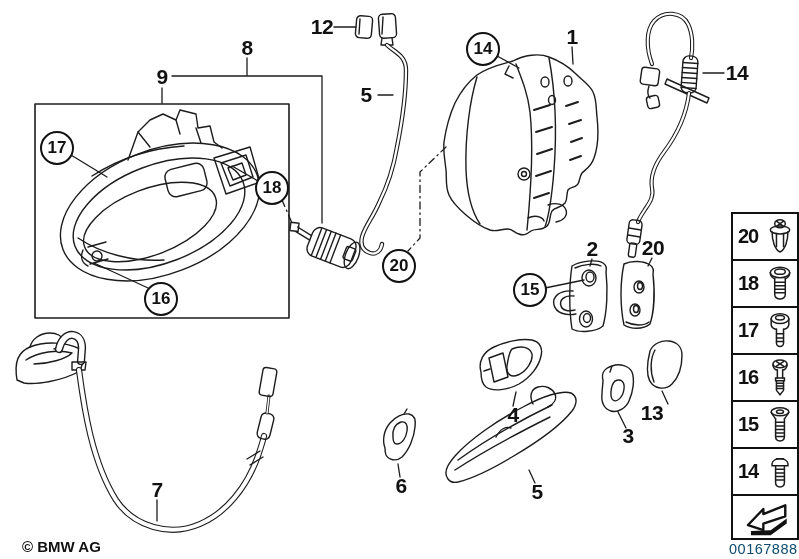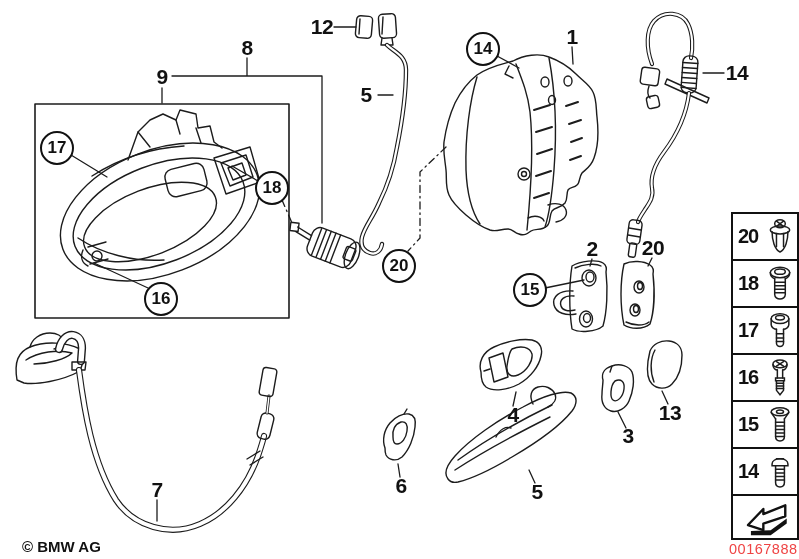--- a/index.html
+++ b/index.html
@@ -13,21 +13,21 @@
            align-items:center;justify-content:center;font-weight:bold;font-size:17px;color:#111;}
   .legend{position:absolute;left:731px;top:212px;width:64px;border:2px solid #111;background:#fff;}
   .lrow{height:45px;border-bottom:2px solid #111;display:flex;align-items:center;
         justify-content:space-between;padding:0 2px 0 5px;}
   .lrow:last-child{border-bottom:none;}
   .lrow.arrow{height:42px;justify-content:center;}
   .lnum{font-weight:bold;font-size:20px;letter-spacing:-1px;}
   .licon svg{display:block;}
   .copyright{position:absolute;left:22px;top:538px;font-weight:bold;font-size:15px;color:#111;}
   .imgnum{position:absolute;left:729px;top:541px;width:68px;text-align:right;
-          font-size:14.5px;color:#ef4444;letter-spacing:0.5px;}
+          font-size:14.5px;color:#0c4a6e;letter-spacing:0.5px;}
   svg *{vector-effect:non-scaling-stroke;}
 </style>
 </head>
 <body>
 
 <div class="stage">
 
   <svg class="art" width="799" height="559" viewBox="0 0 799 559" fill="none" stroke="#1c1c1c" stroke-width="1.4" stroke-linecap="round" stroke-linejoin="round">
 
     <g>
@@ -203,21 +203,21 @@
   <div class="plabel" style="left:322px;top:27px">12</div>
   <div class="plabel" style="left:247px;top:48px">8</div>
   <div class="plabel" style="left:162px;top:77px">9</div>
   <div class="plabel" style="left:366px;top:95px">5</div>
   <div class="plabel" style="left:572px;top:37px">1</div>
   <div class="plabel" style="left:737px;top:73px">14</div>
   <div class="plabel" style="left:592px;top:249px">2</div>
   <div class="plabel" style="left:653px;top:248px">20</div>
   <div class="plabel" style="left:513px;top:415px">4</div>
   <div class="plabel" style="left:628px;top:436px">3</div>
-  <div class="plabel" style="left:670px;top:413px">13</div>
+  <div class="plabel" style="left:652px;top:413px">13</div>
   <div class="plabel" style="left:537px;top:492px">5</div>
   <div class="plabel" style="left:401px;top:486px">6</div>
   <div class="plabel" style="left:157px;top:490px">7</div>
 
   <div class="balloon" style="left:483px;top:49px">14</div>
   <div class="balloon" style="left:57px;top:148px">17</div>
   <div class="balloon" style="left:272px;top:188px">18</div>
   <div class="balloon" style="left:161px;top:299px">16</div>
   <div class="balloon" style="left:399px;top:266px">20</div>
   <div class="balloon" style="left:530px;top:290px">15</div>

